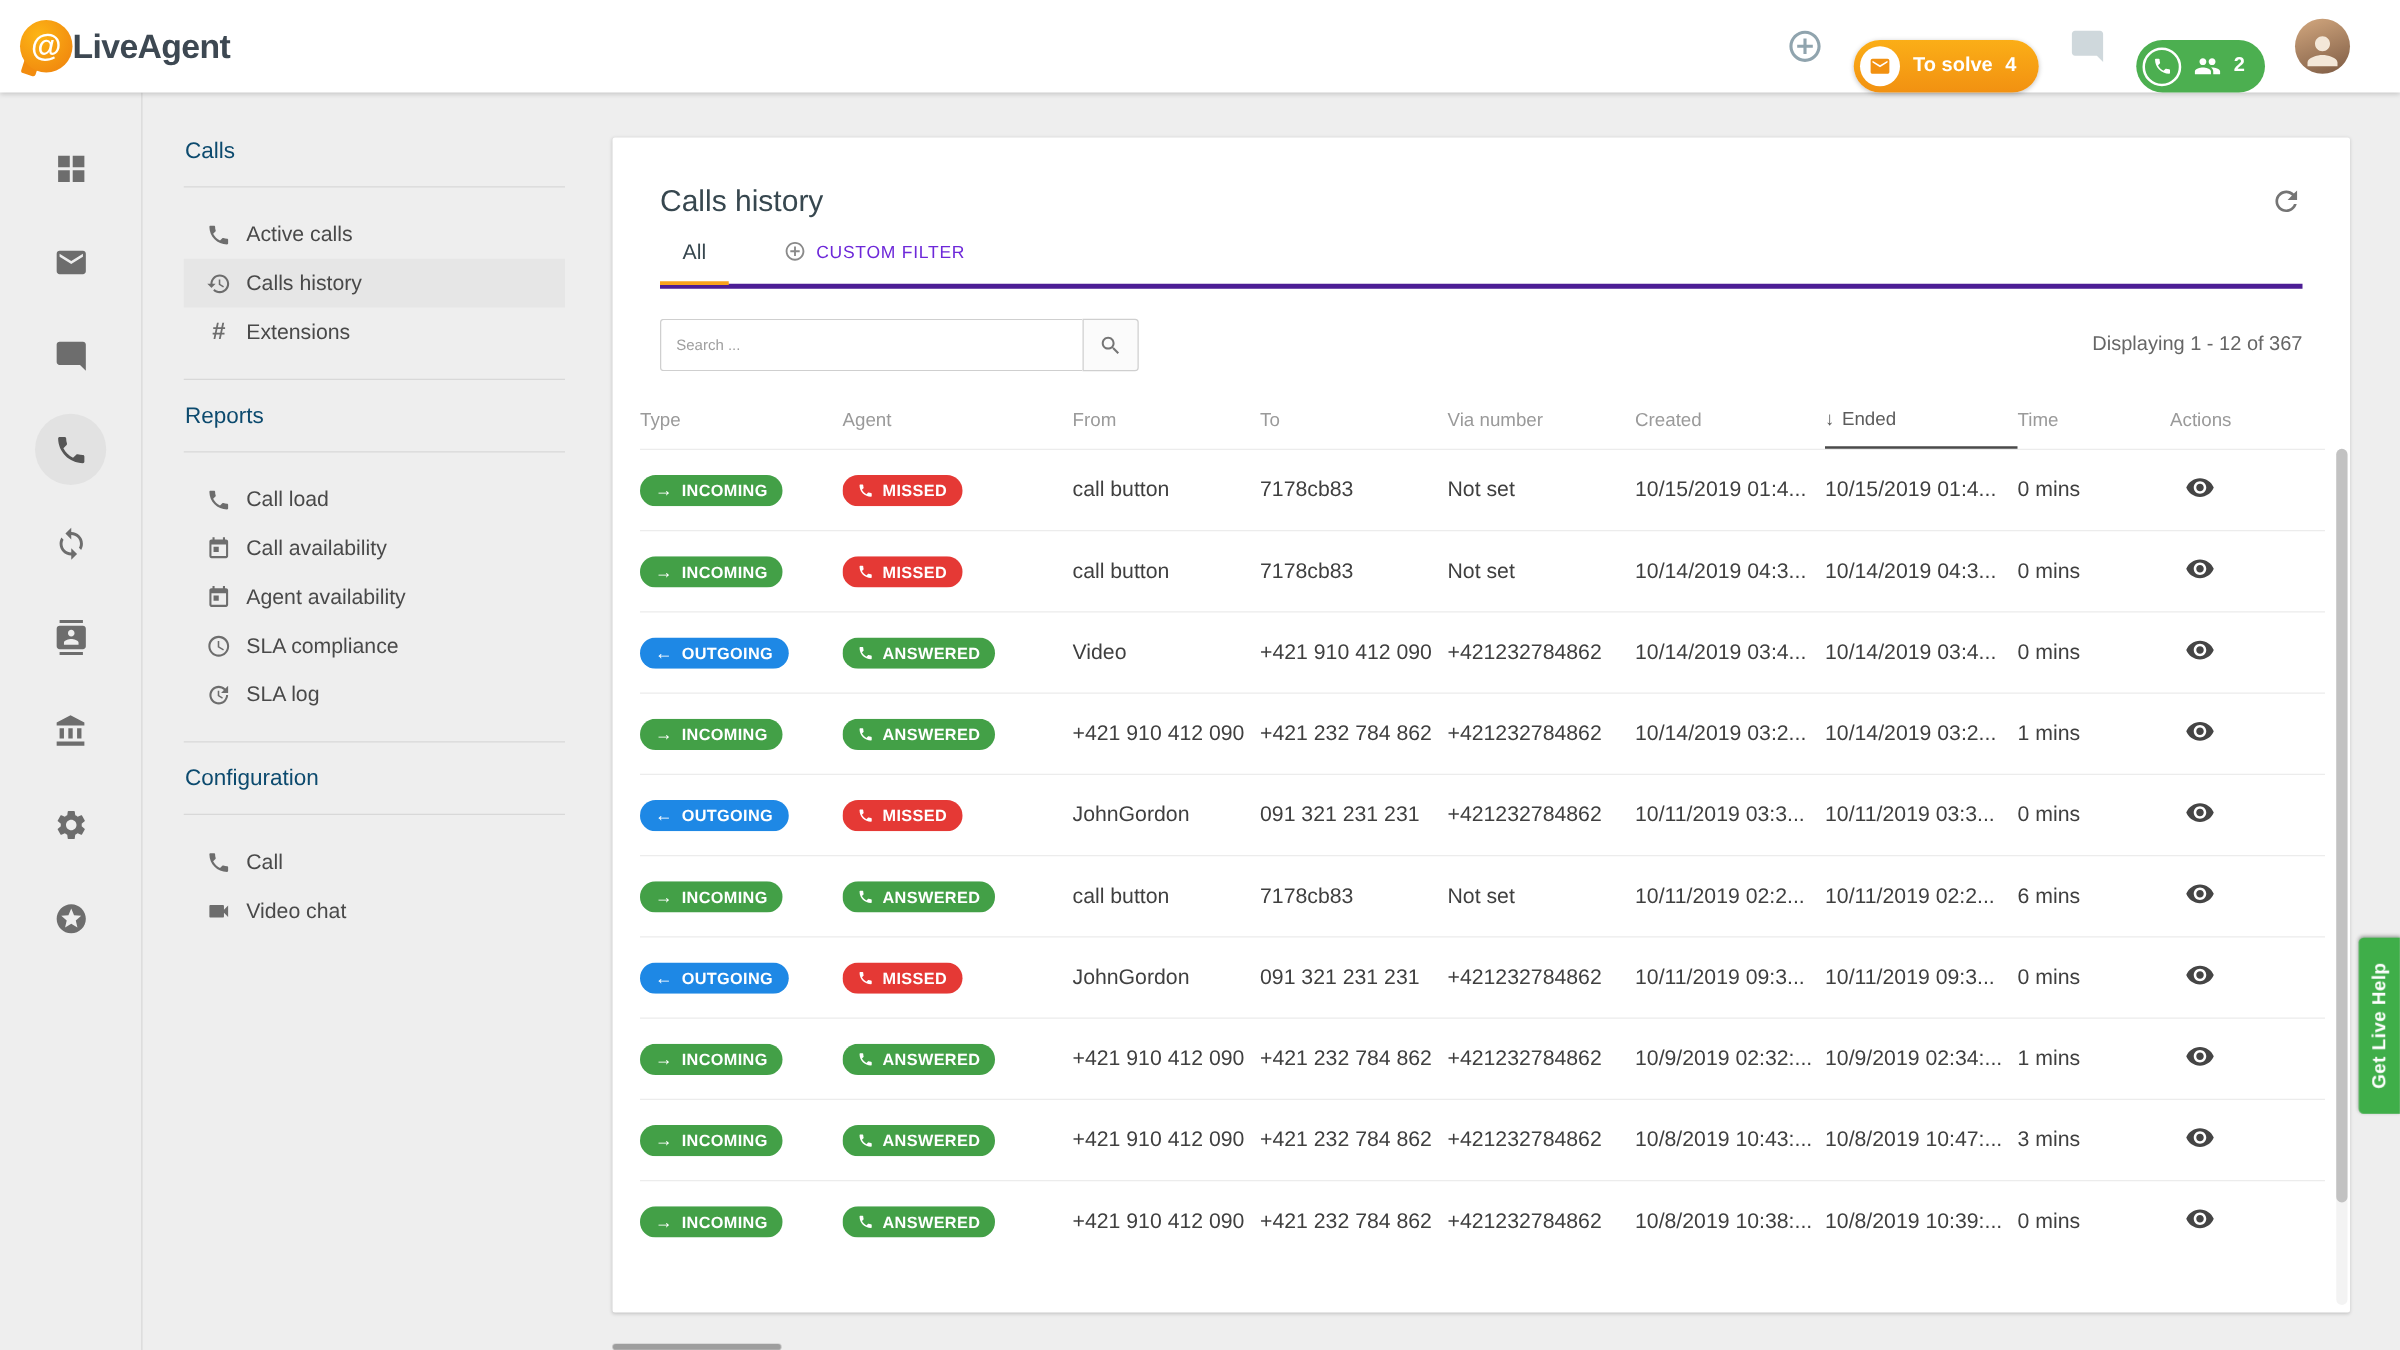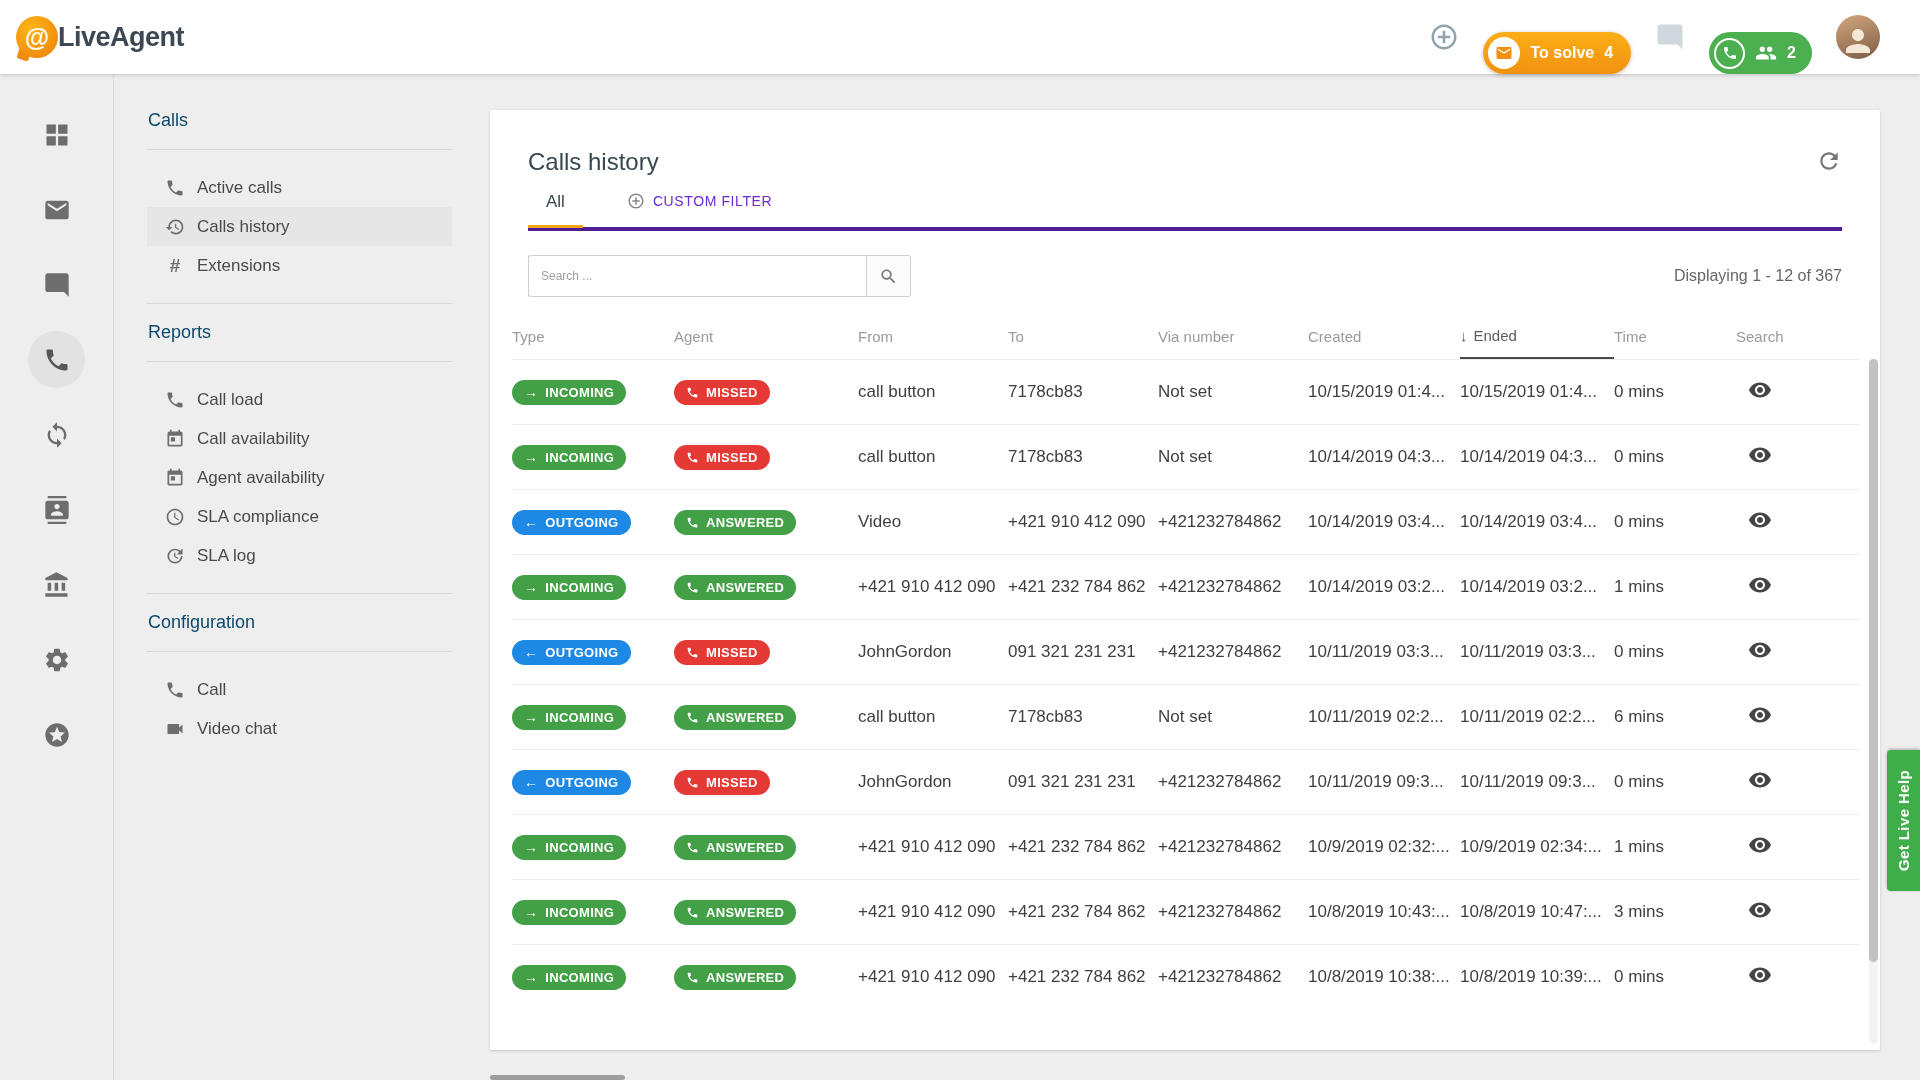--- a/index.html
+++ b/index.html
@@ -378,21 +378,21 @@
               <span>Created</span>
             </div>
             <div class="th sorted">
               <span class="sort-arrow">↓</span>
               <span>Ended</span>
             </div>
             <div class="th">
               <span>Time</span>
             </div>
             <div class="th">
-              <span>Search</span>
+              <span>Actions</span>
             </div>
           </div>
         <div class="rows">
             <div class="row">
               <div class="cell"><span class="badge incoming">
                   <span class="arrow">→</span>
                   <span>INCOMING</span>
                 </span></div>
               <div class="cell"><span class="badge missed">
                   <span class="icon">

